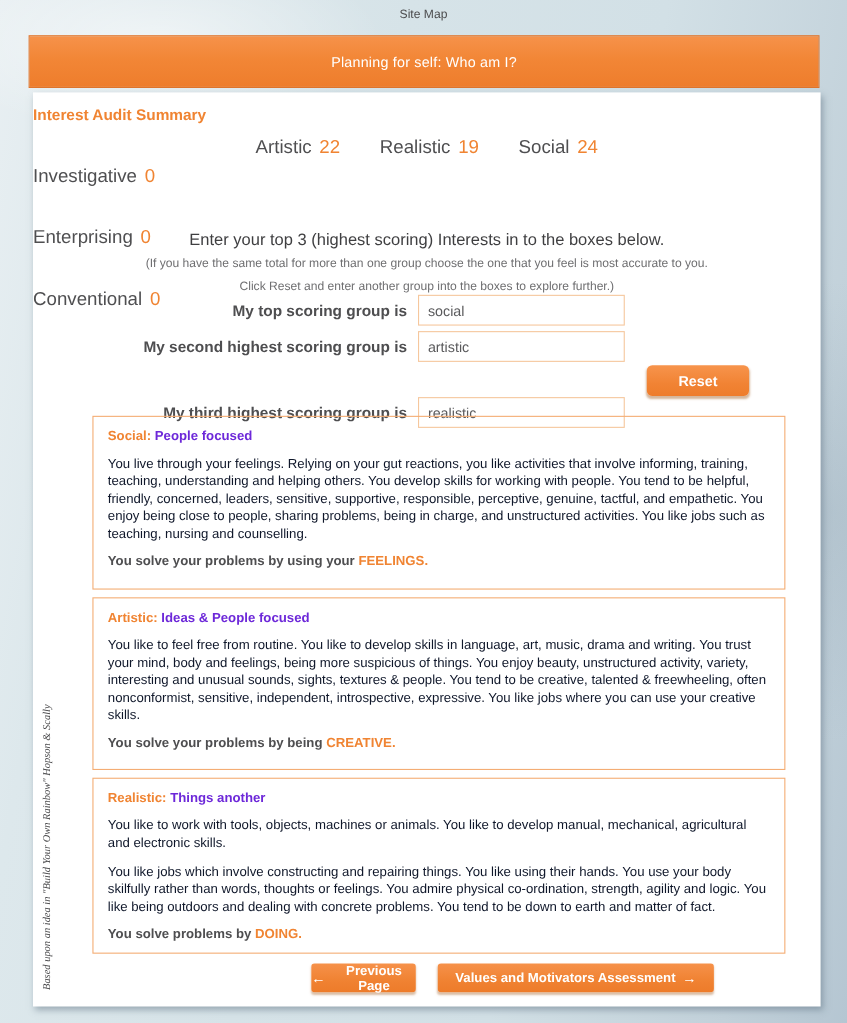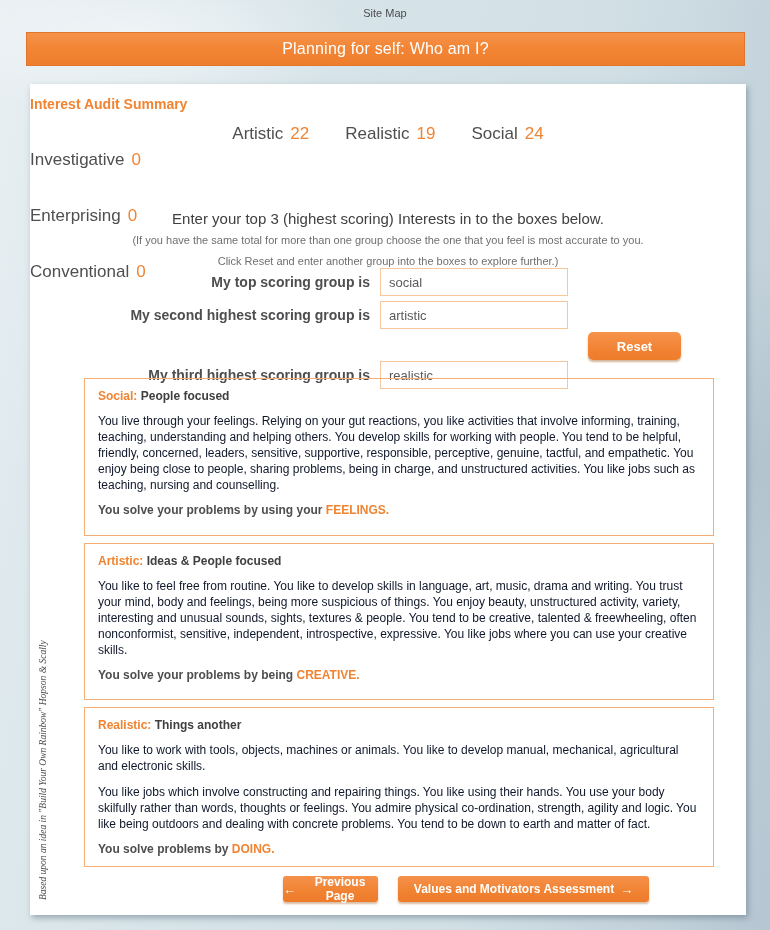--- a/index.html
+++ b/index.html
@@ -12,25 +12,25 @@
       linear-gradient(100deg,#e8eff2 0%, #dde8ec 15%, #d6e3e8 40%, #d2e0e6 65%, #c2d1da 88%, #b5c6d2 100%);
     position:relative;
   }
 
   .site-map {
     position:absolute; top:7px; left:0; width:100%;
     text-align:center; font-size:11px; color:#4c4c4e; cursor:pointer;
   }
 
   .banner {
-    position:absolute; top:32px; left:26px; width:719px; height:34px;
+    position:absolute; top:32px; left:26px; width:719px; height:48px;
     background:linear-gradient(180deg,#f6924a 0%, #f28636 45%, #ee7d2c 100%);
     border:1px solid #e0752c;
     display:flex; align-items:center; justify-content:center;
-    color:#ffffff; font-size:16px; letter-spacing:.2px;
+    color:#ffffff; font-size:13px; letter-spacing:.2px;
   }
 
   .card {
     position:absolute; top:84px; left:30px; width:716px; height:831px;
     background:#ffffff;
     box-shadow:2px 3px 6px rgba(90,110,125,.5);
   }
 
   .summary-title {
     position:absolute; top:12px; width:100%; text-align:left;
@@ -74,21 +74,21 @@
   .boxes { position:absolute; top:294px; left:54px; width:630px; }
   .info-box {
     border:1px solid #f4ad74; padding:10px 13px 9px 13px; margin-bottom:7px;
     overflow:hidden;
   }
   .box-social { height:158px; }
   .box-artistic { height:157px; }
   .box-realistic { height:160px; }
   .box-title { font-size:12px; font-weight:bold; }
   .box-title-name { color:#f08432; }
-  .box-title-sub { color:#404040; }
+  .box-title-sub { color:#6d28d9; }
   .box-para { font-size:12px; color:#0f172a; line-height:16px; margin-top:10px; }
   .box-solve { font-size:12px; font-weight:bold; margin-top:10px; color:#4e4e50; }
   .solve-keyword { color:#f08432; }
 
   .footer-btn {
     position:absolute; top:792px; height:26px;
     background:linear-gradient(180deg,#f6914a 0%, #f08232 60%, #ed7b2a 100%);
     border:none; border-radius:3px; color:#fff; cursor:pointer;
     font-family:"Liberation Sans", sans-serif; font-size:12px; font-weight:bold;
     display:flex; align-items:center; justify-content:center; gap:6px;

